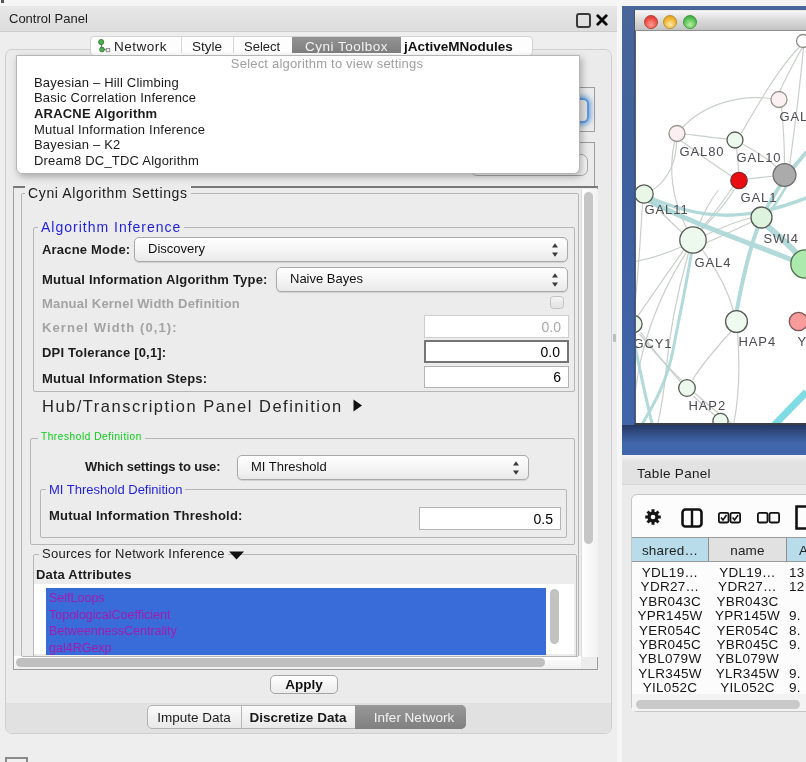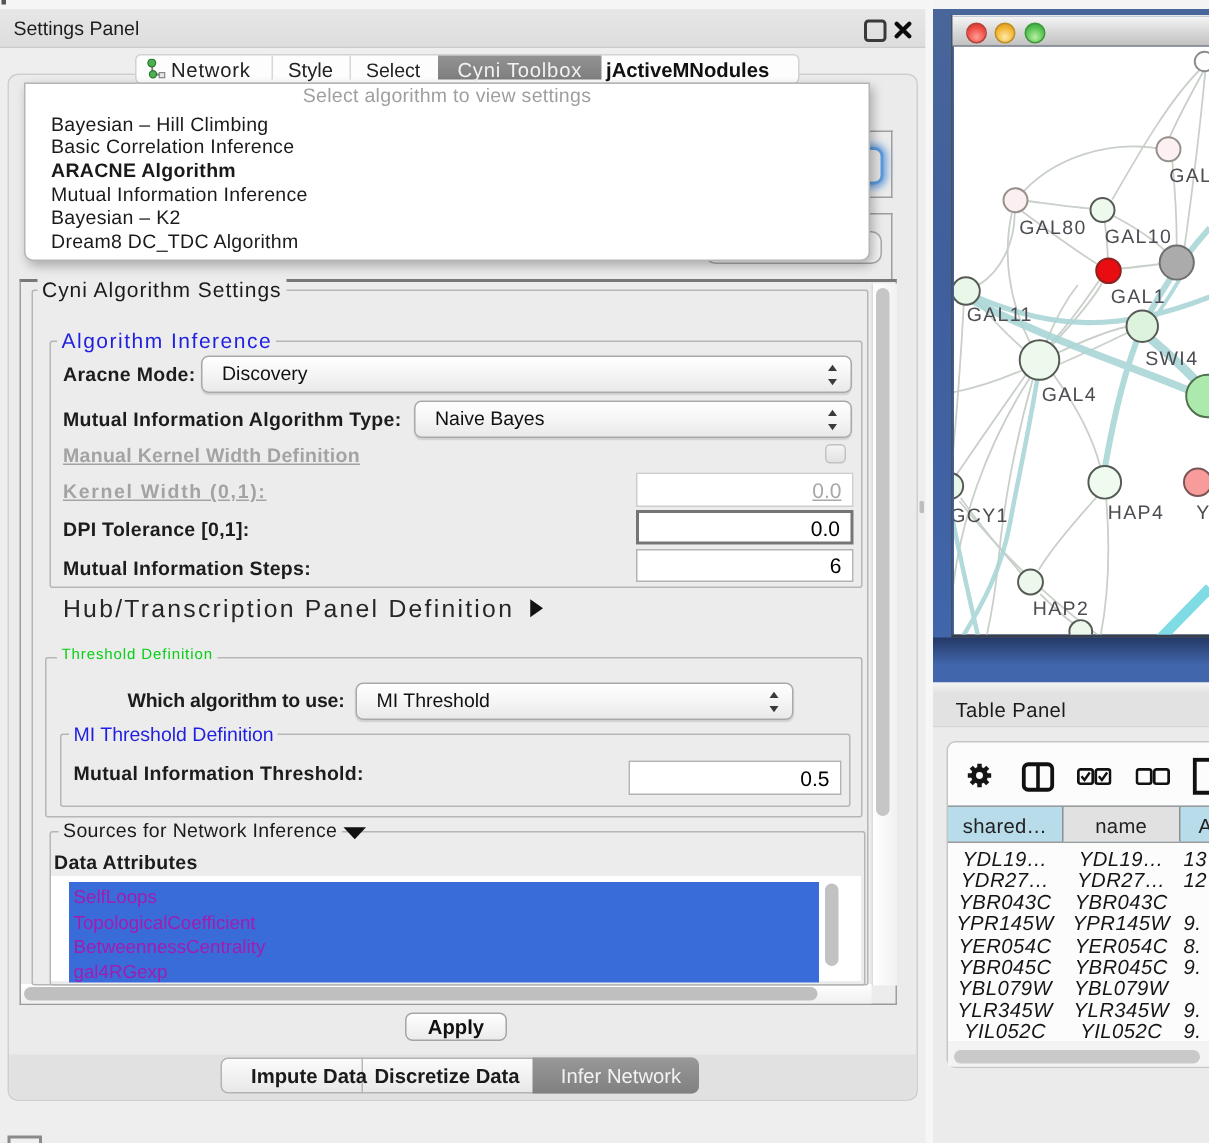--- a/index.html
+++ b/index.html
@@ -1,35 +1,35 @@
 <!DOCTYPE html>
 <html><head>
 <meta charset="utf-8">
 <style>
 html,body{margin:0;padding:0;}
 body{width:806px;height:762px;position:relative;overflow:hidden;background:#eeeeee;font-family:"Liberation Sans",sans-serif;}
 .a{position:absolute;}
 .b{font-weight:bold;}
 .lbl{font-size:13px;letter-spacing:0.2px;color:#1c1c1c;white-space:nowrap;}
-.dis{color:#a3a3a3;text-decoration:underline;}
+.dis{color:#a3a3a3;}
 .grp{position:absolute;border:1px solid #b6b6b6;border-radius:2px;}
 .gt{position:absolute;background:#ececec;padding:0 3px;font-size:13px;white-space:nowrap;line-height:13px;}
 .combo{position:absolute;border:1px solid #a9a9a9;border-radius:5px;background:linear-gradient(180deg,#ffffff 0%,#f4f4f4 55%,#e9e9e9 100%);box-shadow:0 1px 1px rgba(0,0,0,0.12);}
 .combo .tx{position:absolute;left:13px;top:3px;font-size:13px;color:#111;}
 .arr{position:absolute;right:8px;top:3.5px;width:8px;}
 .fld{position:absolute;background:#ffffff;font-size:14px;text-align:right;line-height:23px;padding-right:7px;box-sizing:border-box;}
 </style>
 </head>
 <body>
 
 <div class="a" style="left:0;top:0;width:622px;height:6px;background:#f5f5f5;"></div>
 <div class="a" style="left:1px;top:0;width:3px;height:3px;background:#555;"></div>
 
 <div class="a" style="left:0;top:6px;width:617px;height:25px;background:linear-gradient(180deg,#e7e7e7,#dddddd);border-bottom:1px solid #cccccc;"></div>
-<div class="a" style="left:9px;top:11px;font-size:13px;color:#1d1d1d;">Settings Panel</div>
+<div class="a" style="left:9px;top:11px;font-size:13px;color:#1d1d1d;">Control Panel</div>
 <div class="a" style="left:576px;top:13px;width:11px;height:11px;border:2px solid #3a3a3a;border-radius:3px;"></div>
 <svg class="a" style="left:596px;top:14px;" width="12" height="12" viewBox="0 0 12 12">
     <path d="M1.8 1.8 L10.2 10.2 M10.2 1.8 L1.8 10.2" stroke="#0a0a0a" stroke-width="2.8" stroke-linecap="round"></path>
   </svg>
 
 <div class="a" style="left:617px;top:0;width:5px;height:762px;background:#f6f6f6;"></div>
 <div class="a" style="left:613px;top:334px;width:3px;height:8px;background:#bdbdbd;border-radius:1px;"></div>
 
 <div class="a" style="left:5px;top:49px;width:607px;height:685px;background:#ebebeb;border:1px solid #cfcfcf;border-radius:7px;box-sizing:border-box;"></div>
 
@@ -93,21 +93,21 @@
 <div class="a lbl b" style="left:42px;top:371px;">Mutual Information Steps:</div>
 <div class="fld" style="left:424px;top:366px;width:145px;height:22px;border:1px solid #b3b3b3;color:#000;line-height:21px;">6</div>
 
 <div class="a" style="left:42px;top:397px;font-size:16.5px;letter-spacing:1.5px;color:#262626;">Hub/Transcription Panel Definition</div>
 <svg class="a" style="left:352px;top:399px;" width="11" height="13" viewBox="0 0 11 13">
     <path d="M1.5 0.5 L10 6.5 L1.5 12.5 Z" fill="#111"></path>
   </svg>
 
 <div class="grp" style="left:30px;top:438px;width:543px;height:105px;"></div>
 <div class="gt" style="left:38px;top:430px;color:#06cf15;font-size:10px;letter-spacing:0.6px;line-height:14px;">Threshold Definition</div>
-<div class="a lbl b" style="left:85px;top:459px;letter-spacing:-0.15px;">Which algorithm to use:</div>
+<div class="a lbl b" style="left:85px;top:459px;letter-spacing:-0.15px;">Which settings to use:</div>
 <div class="combo" style="left:237px;top:455px;width:290px;height:23px;">
   <span class="tx">MI Threshold</span>
   <svg class="arr" width="8" height="16" viewBox="0 0 8 16">
       <path d="M4 1.2 L7 5.4 L1 5.4 Z" fill="#3a3a3a"></path>
       <path d="M4 14.8 L1 10.6 L7 10.6 Z" fill="#3a3a3a"></path>
     </svg>
 </div>
 
 <div class="grp" style="left:40px;top:489px;width:525px;height:47px;"></div>
 <div class="gt" style="left:46px;top:483px;color:#1f1fe0;font-size:13px;">MI Threshold Definition</div>
@@ -123,27 +123,27 @@
 <div class="a" style="left:34px;top:584px;width:540px;height:70px;background:#ffffff;"></div>
 <div class="a" style="left:46px;top:588px;width:500px;height:67px;background:#3a6cd9;"></div>
 <div class="a" style="left:49px;top:590px;font-size:12.5px;color:#a21caf;line-height:16.7px;">SelfLoops<br>TopologicalCoefficient<br>BetweennessCentrality<br>gal4RGexp</div>
 <div class="a" style="left:550px;top:589px;width:9px;height:55px;background:#c2c2c2;border-radius:4.5px;"></div>
 
 <div class="a" style="left:270px;top:675px;width:68px;height:19px;background:linear-gradient(180deg,#ffffff,#ebebeb);border:1px solid #a6a6a6;border-radius:5px;box-sizing:border-box;text-align:center;font-size:13.5px;font-weight:600;color:#111;line-height:17px;">Apply</div>
 <div class="a" style="left:6px;top:703px;width:605px;height:30px;background:#e1e1e1;border-radius:0 0 7px 7px;"></div>
 <div class="a" style="left:147px;top:705px;width:319px;height:24px;background:linear-gradient(180deg,#fbfbfb,#e8e8e8);border:1px solid #b3b3b3;border-radius:5px;box-sizing:border-box;"></div>
 <div class="a" style="left:241px;top:705px;width:1px;height:24px;background:#b7b7b7;"></div>
 <div class="a" style="left:355px;top:705px;width:111px;height:24px;background:linear-gradient(180deg,#989898,#808080);border-radius:0 5px 5px 0;"></div>
-<div class="a" style="left:147px;top:710px;width:94px;text-align:center;font-size:13.5px;font-weight:700;color:#1a1a1a;padding-left:12px;">Impute Data</div>
+<div class="a" style="left:147px;top:710px;width:94px;text-align:center;font-size:13.5px;font-weight:400;color:#1a1a1a;">Impute Data</div>
 <div class="a" style="left:241px;top:710px;width:114px;text-align:center;font-size:13.5px;font-weight:600;color:#1a1a1a;">Discretize Data</div>
 <div class="a" style="left:355px;top:710px;width:118px;text-align:center;font-size:13.5px;color:#f2f2f2;">Infer Network</div>
 <div class="a" style="left:5px;top:757px;width:19px;height:10px;background:#f0f0f0;border:2px solid #8a8a8a;"></div>
 
 <div class="a" style="left:16px;top:55px;width:564px;height:119px;background:#ffffff;border:1px solid #b5b5b5;border-radius:0 0 6px 6px;box-shadow:2px 3px 7px rgba(0,0,0,0.28);box-sizing:border-box;"></div>
-<div class="a" style="left:16px;top:56px;width:564px;text-align:center;font-size:13px;letter-spacing:0.2px;color:#9f9f9f;">Select algorithm to view settings</div>
+<div class="a" style="left:16px;top:56px;width:564px;text-align:center;font-size:13px;letter-spacing:0.2px;color:#9f9f9f;padding-left:29px;">Select algorithm to view settings</div>
 <div class="a" style="left:34px;top:74.5px;font-size:13px;letter-spacing:0.2px;color:#1a1a1a;line-height:15.7px;">Bayesian – Hill Climbing<br>Basic Correlation Inference<br><span class="b">ARACNE Algorithm</span><br>Mutual Information Inference<br>Bayesian – K2<br>Dream8 DC_TDC Algorithm</div>
 
 <div class="a" style="left:622px;top:0;width:184px;height:6px;background:#f4f4f4;"></div>
 <div class="a" style="left:622px;top:6px;width:184px;height:449px;background:linear-gradient(180deg,#486699 0%,#3f5f9d 40%,#4166ac 100%);"></div>
 <div class="a" style="left:622px;top:425px;width:184px;height:18px;background:linear-gradient(180deg,rgba(18,30,58,0.62),rgba(18,30,58,0));"></div>
 
 <div class="a" style="left:634px;top:10px;width:172px;height:415px;border-left:1.5px solid #4c5058;border-bottom:2px solid #3a3e46;box-sizing:border-box;"></div>
 <div class="a" style="left:635px;top:10px;width:171px;height:21px;background:linear-gradient(180deg,#f6f6f6 0%,#dcdcdc 45%,#c3c3c3 100%);border-top:1px solid #e8e8e8;border-bottom:1px solid #8f8f8f;box-sizing:border-box;"></div>
 <div class="a" style="left:643.5px;top:15px;width:12px;height:12px;border-radius:50%;background:radial-gradient(circle at 50% 72%,#ff9d94 0%,#ee4b43 60%,#c33530 100%);border:0.5px solid #b5423a;"></div>
 <div class="a" style="left:663px;top:15px;width:12px;height:12px;border-radius:50%;background:radial-gradient(circle at 50% 72%,#ffe9a8 0%,#f2b32f 60%,#cf941f 100%);border:0.5px solid #bd8d28;"></div>
@@ -257,20 +257,20 @@
 </svg>
 
 <div class="a" style="left:632px;top:537px;width:174px;height:25px;border-top:1px solid #9a9a9a;border-bottom:1px solid #9a9a9a;box-sizing:border-box;background:#b8dcea;"></div>
 <div class="a" style="left:709px;top:538px;width:77px;height:23px;background:#e1e1e1;"></div>
 <div class="a" style="left:708px;top:538px;width:1px;height:23px;background:#8f8f8f;"></div>
 <div class="a" style="left:786px;top:538px;width:1px;height:23px;background:#8f8f8f;"></div>
 <div class="a" style="left:632px;top:543px;width:76px;text-align:center;font-size:13.5px;letter-spacing:0.2px;color:#222;">shared…</div>
 <div class="a" style="left:709px;top:543px;width:77px;text-align:center;font-size:13.5px;letter-spacing:0.2px;color:#222;">name</div>
 <div class="a" style="left:799px;top:543px;font-size:13.5px;color:#222;">A</div>
 
-<div class="a" style="left:632px;top:566px;width:174px;height:130px;overflow:hidden;font-size:13.5px;letter-spacing:0.3px;color:#151515;font-style:italic;">
+<div class="a" style="left:632px;top:566px;width:174px;height:130px;overflow:hidden;font-size:13.5px;letter-spacing:0.3px;color:#151515;">
   <div style="position:absolute;left:0;top:0;width:76px;text-align:center;line-height:14.4px;">YDL19…<br>YDR27…<br>YBR043C<br>YPR145W<br>YER054C<br>YBR045C<br>YBL079W<br>YLR345W<br>YIL052C</div>
   <div style="position:absolute;left:77px;top:0;width:77px;text-align:center;line-height:14.4px;">YDL19…<br>YDR27…<br>YBR043C<br>YPR145W<br>YER054C<br>YBR045C<br>YBL079W<br>YLR345W<br>YIL052C</div>
   <div style="position:absolute;left:157px;top:0;line-height:14.4px;">13<br>12<br>&nbsp;<br>9.<br>8.<br>9.<br>&nbsp;<br>9.<br>9.</div>
 </div>
 
 <div class="a" style="left:632px;top:694px;width:174px;height:17px;background:#f3f3f3;"></div>
 <div class="a" style="left:636px;top:700px;width:164px;height:9px;background:#c9c9c9;border-radius:4.5px;"></div>
 
 </body></html>

